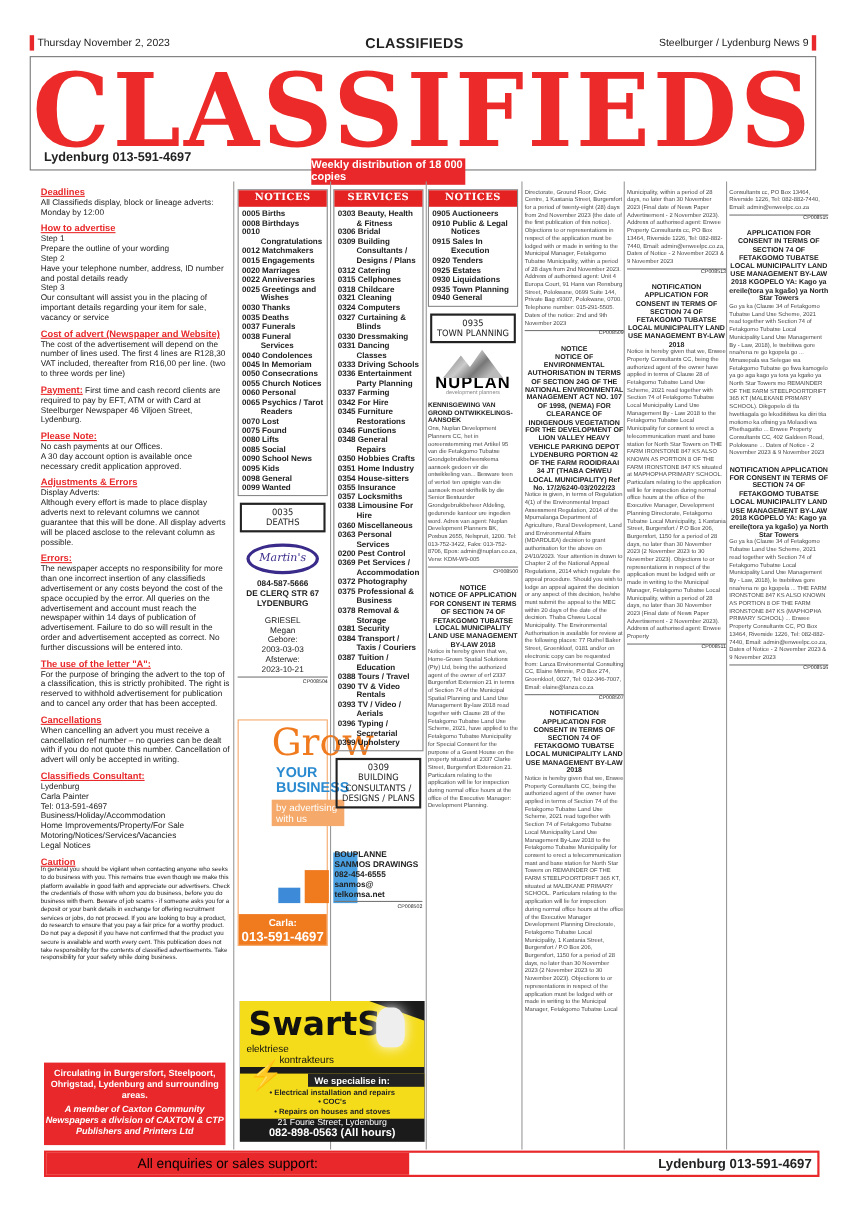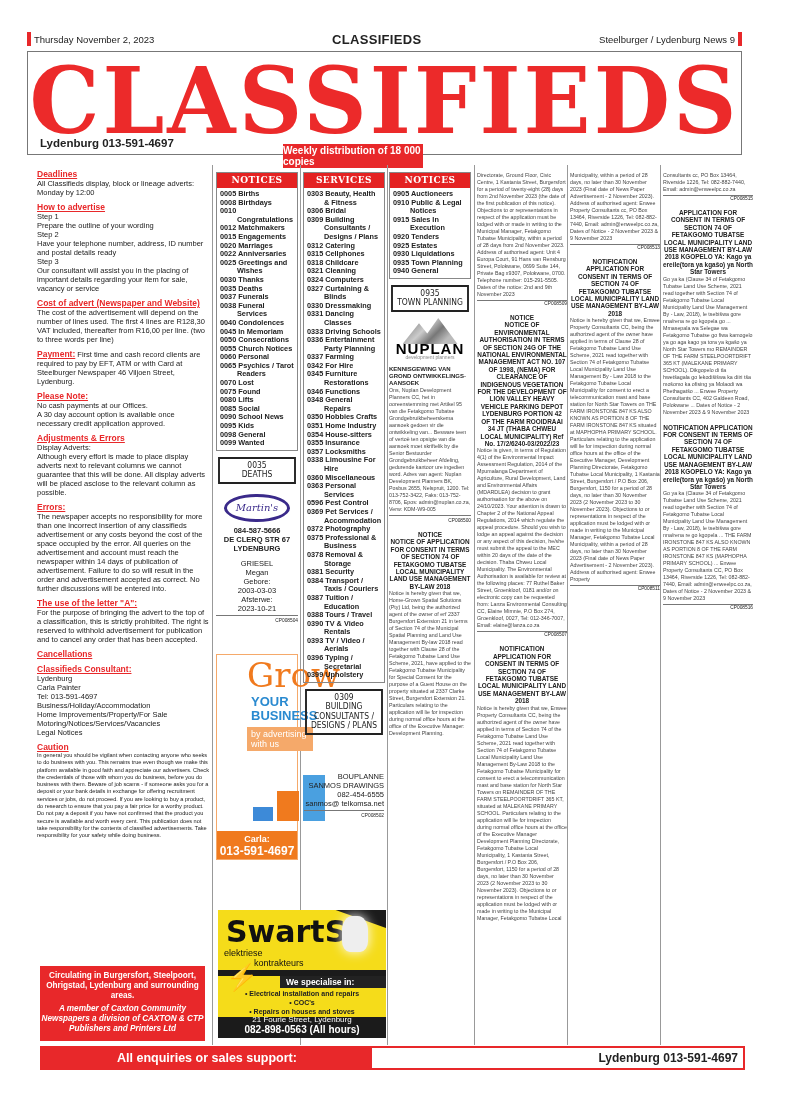--- a/index.html
+++ b/index.html
@@ -47,31 +47,31 @@
   .swarts .sub1 { position: absolute; left: 6px; top: 38px; font-size: 9px; color: #111; }
   .swarts .sub2 { position: absolute; left: 36px; top: 48px; font-size: 9px; color: #111; }
   .swarts .bulb { position: absolute; right: 18px; top: 6px; width: 26px; height: 36px; border-radius: 40% 40% 30% 30%; background: #eee; box-shadow: 0 0 12px #fff; }
   .swarts .bolt { position: absolute; left: 8px; top: 52px; color: #e8282a; font-size: 26px; }
   .swarts .spec { position: absolute; left: 0; top: 66px; width: 100%; background: #f5dc1a; }
   .swarts .spech { background: #222; color: #fff; font-size: 8.5px; font-weight: bold; margin-left: 62px; padding: 1px 6px; }
   .swarts .specl { text-align: center; font-size: 7px; font-weight: bold; line-height: 9px; padding: 1px 0; }
   .swarts .addr { position: absolute; left: 0; bottom: 2px; width: 100%; text-align: center; color: #fff; font-size: 8px; line-height: 10px; }
   .swarts .addr b { font-size: 10px; }
   .bouplanne { position: absolute; left: 304px; top: 772px; width: 80px; font-size: 7.5px; line-height: 9px; }
-  .bouplanne .h { text-align: right; font-weight: normal; }
+  .bouplanne .h { text-align: left; font-weight: bold; }
   .small { font-size: 5.3px; line-height: 7px; color: #444; }
   .legal-col { position: absolute; top: 172px; width: 90px; }
   .legal-col .nh { text-align: center; font-weight: bold; font-size: 6.4px; line-height: 7.4px; color: #222; margin-top: 8px; }
   .cp { text-align: right; border-top: 1px solid #777; font-size: 4.8px; margin-top: 2px; }
   .nuplan { text-align: center; margin-top: 6px; }
   .nuplan .mtn { width: 55px; height: 26px; margin: 0 auto; background: linear-gradient(135deg, #999 20%, #ccc 40%, #777 60%, #bbb 80%); clip-path: polygon(0 100%, 30% 20%, 45% 60%, 65% 0, 100% 100%); }
   .nuplan .nm { font-weight: bold; font-size: 15px; color: #000000; letter-spacing: 1px; }
   .nuplan .dp { font-size: 5px; color: #888; }
   .footer { position: absolute; left: 40px; top: 1046px; width: 705px; height: 24px; border: 2px solid #e8282a; display: flex; }
-  .footer .l { background: #e8282a; color: #ffffff; font-weight: bold; font-size: 12.5px; display: flex; align-items: center; justify-content: center; width: 330px; }
+  .footer .l { background: #e8282a; color: #000000; font-weight: normal; font-size: 12.5px; display: flex; align-items: center; justify-content: center; width: 330px; }
   .footer .r { flex: 1; display: flex; align-items: center; justify-content: flex-end; font-weight: bold; font-size: 12px; padding-right: 5px; }
 </style>
 </head>
 <body>
 
 <div class="topbar">
   <span class="bar" style="left:0"></span>
   <span class="l">Thursday November 2, 2023</span>
   <span class="c">CLASSIFIEDS</span>
   <span class="r">Steelburger / Lydenburg News 9</span>
@@ -108,20 +108,21 @@
   <p>No cash payments at our Offices.
 A 30 day account option is available once necessary credit application approved.</p>
   <h4>Adjustments &amp; Errors</h4>
   <p>Display Adverts:
 Although every effort is made to place display adverts next to relevant columns we cannot guarantee that this will be done. All display adverts will be placed asclose to the relevant column as possible.</p>
   <h4>Errors:</h4>
   <p>The newspaper accepts no responsibility for more than one incorrect insertion of any classifieds advertisement or any costs beyond the cost of the space occupied by the error. All queries on the advertisement and account must reach the newspaper within 14 days of publication of advertisement. Failure to do so will result in the order and advertisement accepted as correct. No further discussions will be entered into.</p>
   <h4>The use of the letter "A":</h4>
   <p>For the purpose of bringing the advert to the top of a classification, this is strictly prohibited. The right is reserved to withhold advertisement for publication and to cancel any order that has been accepted.</p>
   <h4>Cancellations</h4>
+  <p>When cancelling an advert you must receive a cancellation ref number – no queries can be dealt with if you do not quote this number. Cancellation of advert will only be accepted in writing.</p>
   <h4>Classifieds Consultant:</h4>
   <p>Lydenburg
 Carla Painter
 Tel: 013-591-4697
 Business/Holiday/Accommodation
 Home Improvements/Property/For Sale
 Motoring/Notices/Services/Vacancies
 Legal Notices</p>
   <h4>Caution</h4>
   <p class="caution-body">In general you should be vigilant when contacting anyone who seeks to do business with you. This remains true even though we make this platform available in good faith and appreciate our advertisers. Check the credentials of those with whom you do business, before you do business with them. Beware of job scams - if someone asks you for a deposit or your bank details in exchange for offering recruitment services or jobs, do not proceed. If you are looking to buy a product, do research to ensure that you pay a fair price for a worthy product. Do not pay a deposit if you have not confirmed that the product you secure is available and worth every cent. This publication does not take responsibility for the contents of classified advertisements. Take responsibility for your safety while doing business.</p>
@@ -218,21 +219,21 @@
         <li>0346 Functions</li>
         <li>0348 General Repairs</li>
         <li>0350 Hobbies Crafts</li>
         <li>0351 Home Industry</li>
         <li>0354 House-sitters</li>
         <li>0355 Insurance</li>
         <li>0357 Locksmiths</li>
         <li>0338 Limousine For Hire</li>
         <li>0360 Miscellaneous</li>
         <li>0363 Personal Services</li>
-        <li>0596 Pest Control</li>
+        <li>0200 Pest Control</li>
         <li>0369 Pet Services / Accommodation</li>
         <li>0372 Photography</li>
         <li>0375 Professional &amp; Business</li>
         <li>0378 Removal &amp; Storage</li>
         <li>0381 Security</li>
         <li>0384 Transport / Taxis / Couriers</li>
         <li>0387 Tuition / Education</li>
         <li>0388 Tours / Travel</li>
         <li>0390 TV &amp; Video Rentals</li>
         <li>0393 TV / Video / Aerials</li>

